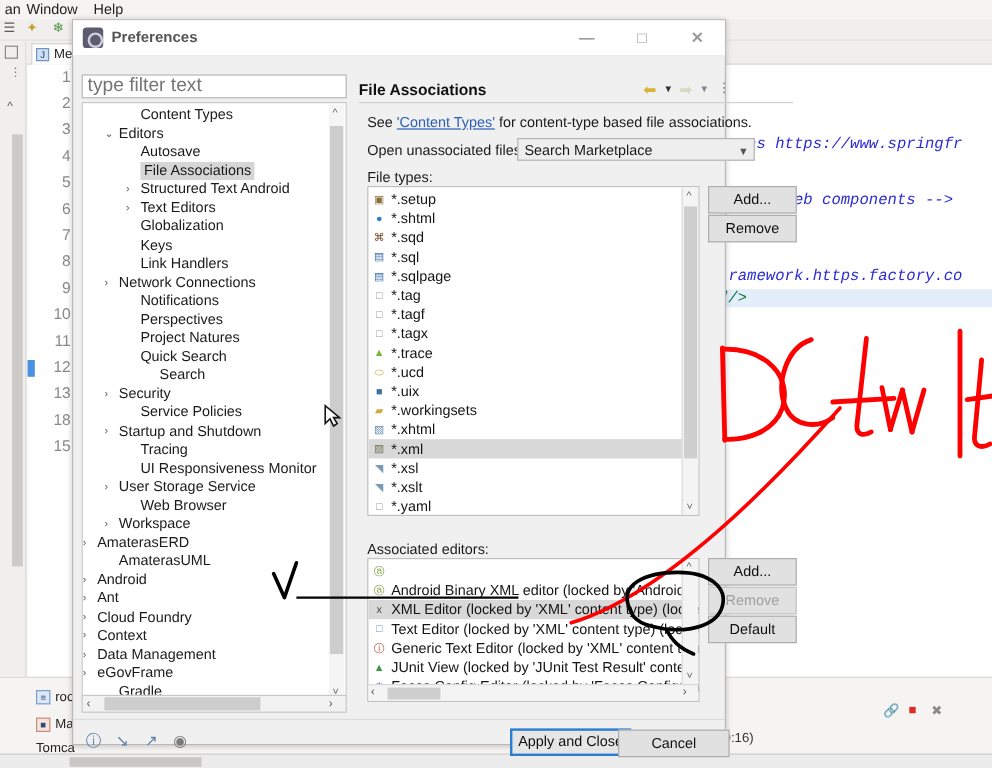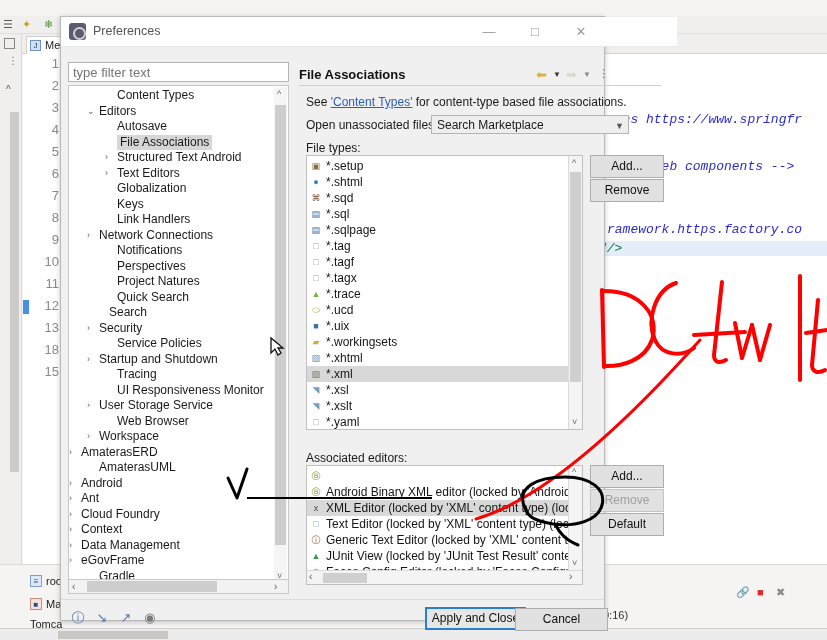--- a/index.html
+++ b/index.html
@@ -121,22 +121,22 @@
     background:#c9c7c4;
   }
 
   
   #prefs {
     position:absolute; left:60px; top:16px; width:545px; height:605px;
     background:#f0f0f0; border:1px solid #b9b9b9;
     box-shadow:0 1px 5px rgba(0,0,0,.22);
   }
   .dlg-title {
-    position:absolute; top:0; left:0; width:616px; height:30px;
-    background:#ffffff; border-bottom:1px solid #e8e8e8;
+    position:absolute; top:0; left:0; width:543px; height:30px;
+    background:#ffffff; border-bottom:1px solid #e8e8e8;font-weight:bold;
   }
   .dlg-title .icn {
     position:absolute; left:8px; top:6px; width:17px; height:17px;
     border-radius:3px; background:#5c5c6e;
   }
   .dlg-title .icn::after {
     content:""; position:absolute; left:4px; top:4px; width:9px; height:9px;
     border-radius:50%; border:2px solid #cfcfe0;
   }
   .dlg-title .txt {
@@ -144,21 +144,21 @@
   }
   .wbtn {
     position:absolute; top:0; width:46px; height:29px;
     color:#9a9a9a; font-size:13px; text-align:center; line-height:29px;
     background:transparent;
   }
 
   .filter-input {
     position:absolute; left:7px; top:45px; width:221px; height:20px;
     border:1px solid #b4b4b4; background:#ffffff;
-    font-family:"Liberation Sans", sans-serif; font-size:13px;
+    font-family:"Liberation Sans", sans-serif; font-size:16px;
     color:#666; padding:0 4px;
   }
 
   .tree {
     position:absolute; left:7px; top:68px; width:221px; height:501px;
     background:#ffffff; border:1px solid #c8c8c8; overflow:hidden;
   }
   .tnode {
     position:absolute; left:0; width:201px; height:15px;
     font-size:12px; color:#1a1a1a; white-space:nowrap; line-height:15px;
@@ -270,20 +270,25 @@
   .btn-wide.primary { border:2px solid #2b7cd3; background:#e6e6e6; line-height:19px; }
 
   
   #annots { position:absolute; inset:0; pointer-events:none; }
 </style>
 </head>
 <body>
 
 <div id="ide">
 
+  <div class="ide-menubar">
+    <span class="mi" style="left:4px;">an</span>
+    <span class="mi" style="left:22px;">Window</span>
+    <span class="mi" style="left:78px;">Help</span>
+  </div>
 
   <div class="ide-toolbar">
     <span class="tb-ico" style="left:3px;color:#5a5a5a;">☰</span>
     <span class="tb-ico" style="left:22px;color:#c8a028;">✦</span>
     <span class="tb-ico" style="left:44px;color:#4f8f3f;">❄</span>
     <span class="tb-ico" style="left:60px;color:#333;font-size:8px;">▼</span>
   </div>
 
   <div class="ide-leftstrip">
     <span class="sq"></span>
@@ -411,21 +416,21 @@
         <div class="tnode" style="top: 172.5px;">
           <span class="lbl" style="left: 48px;">Perspectives</span>
         </div>
         <div class="tnode" style="top: 188px;">
           <span class="lbl" style="left: 48px;">Project Natures</span>
         </div>
         <div class="tnode" style="top: 203.5px;">
           <span class="lbl" style="left: 48px;">Quick Search</span>
         </div>
         <div class="tnode" style="top: 219px;">
-          <span class="lbl" style="left: 40px;">Search</span>
+          <span class="lbl" style="left: 64px;">Search</span>
         </div>
         <div class="tnode" style="top: 234.5px;">
           <span class="arw" style="left: 18px;">›</span>
           <span class="lbl" style="left: 30px;">Security</span>
         </div>
         <div class="tnode" style="top: 250px;">
           <span class="lbl" style="left: 48px;">Service Policies</span>
         </div>
         <div class="tnode" style="top: 265.5px;">
           <span class="arw" style="left: 18px;">›</span>

